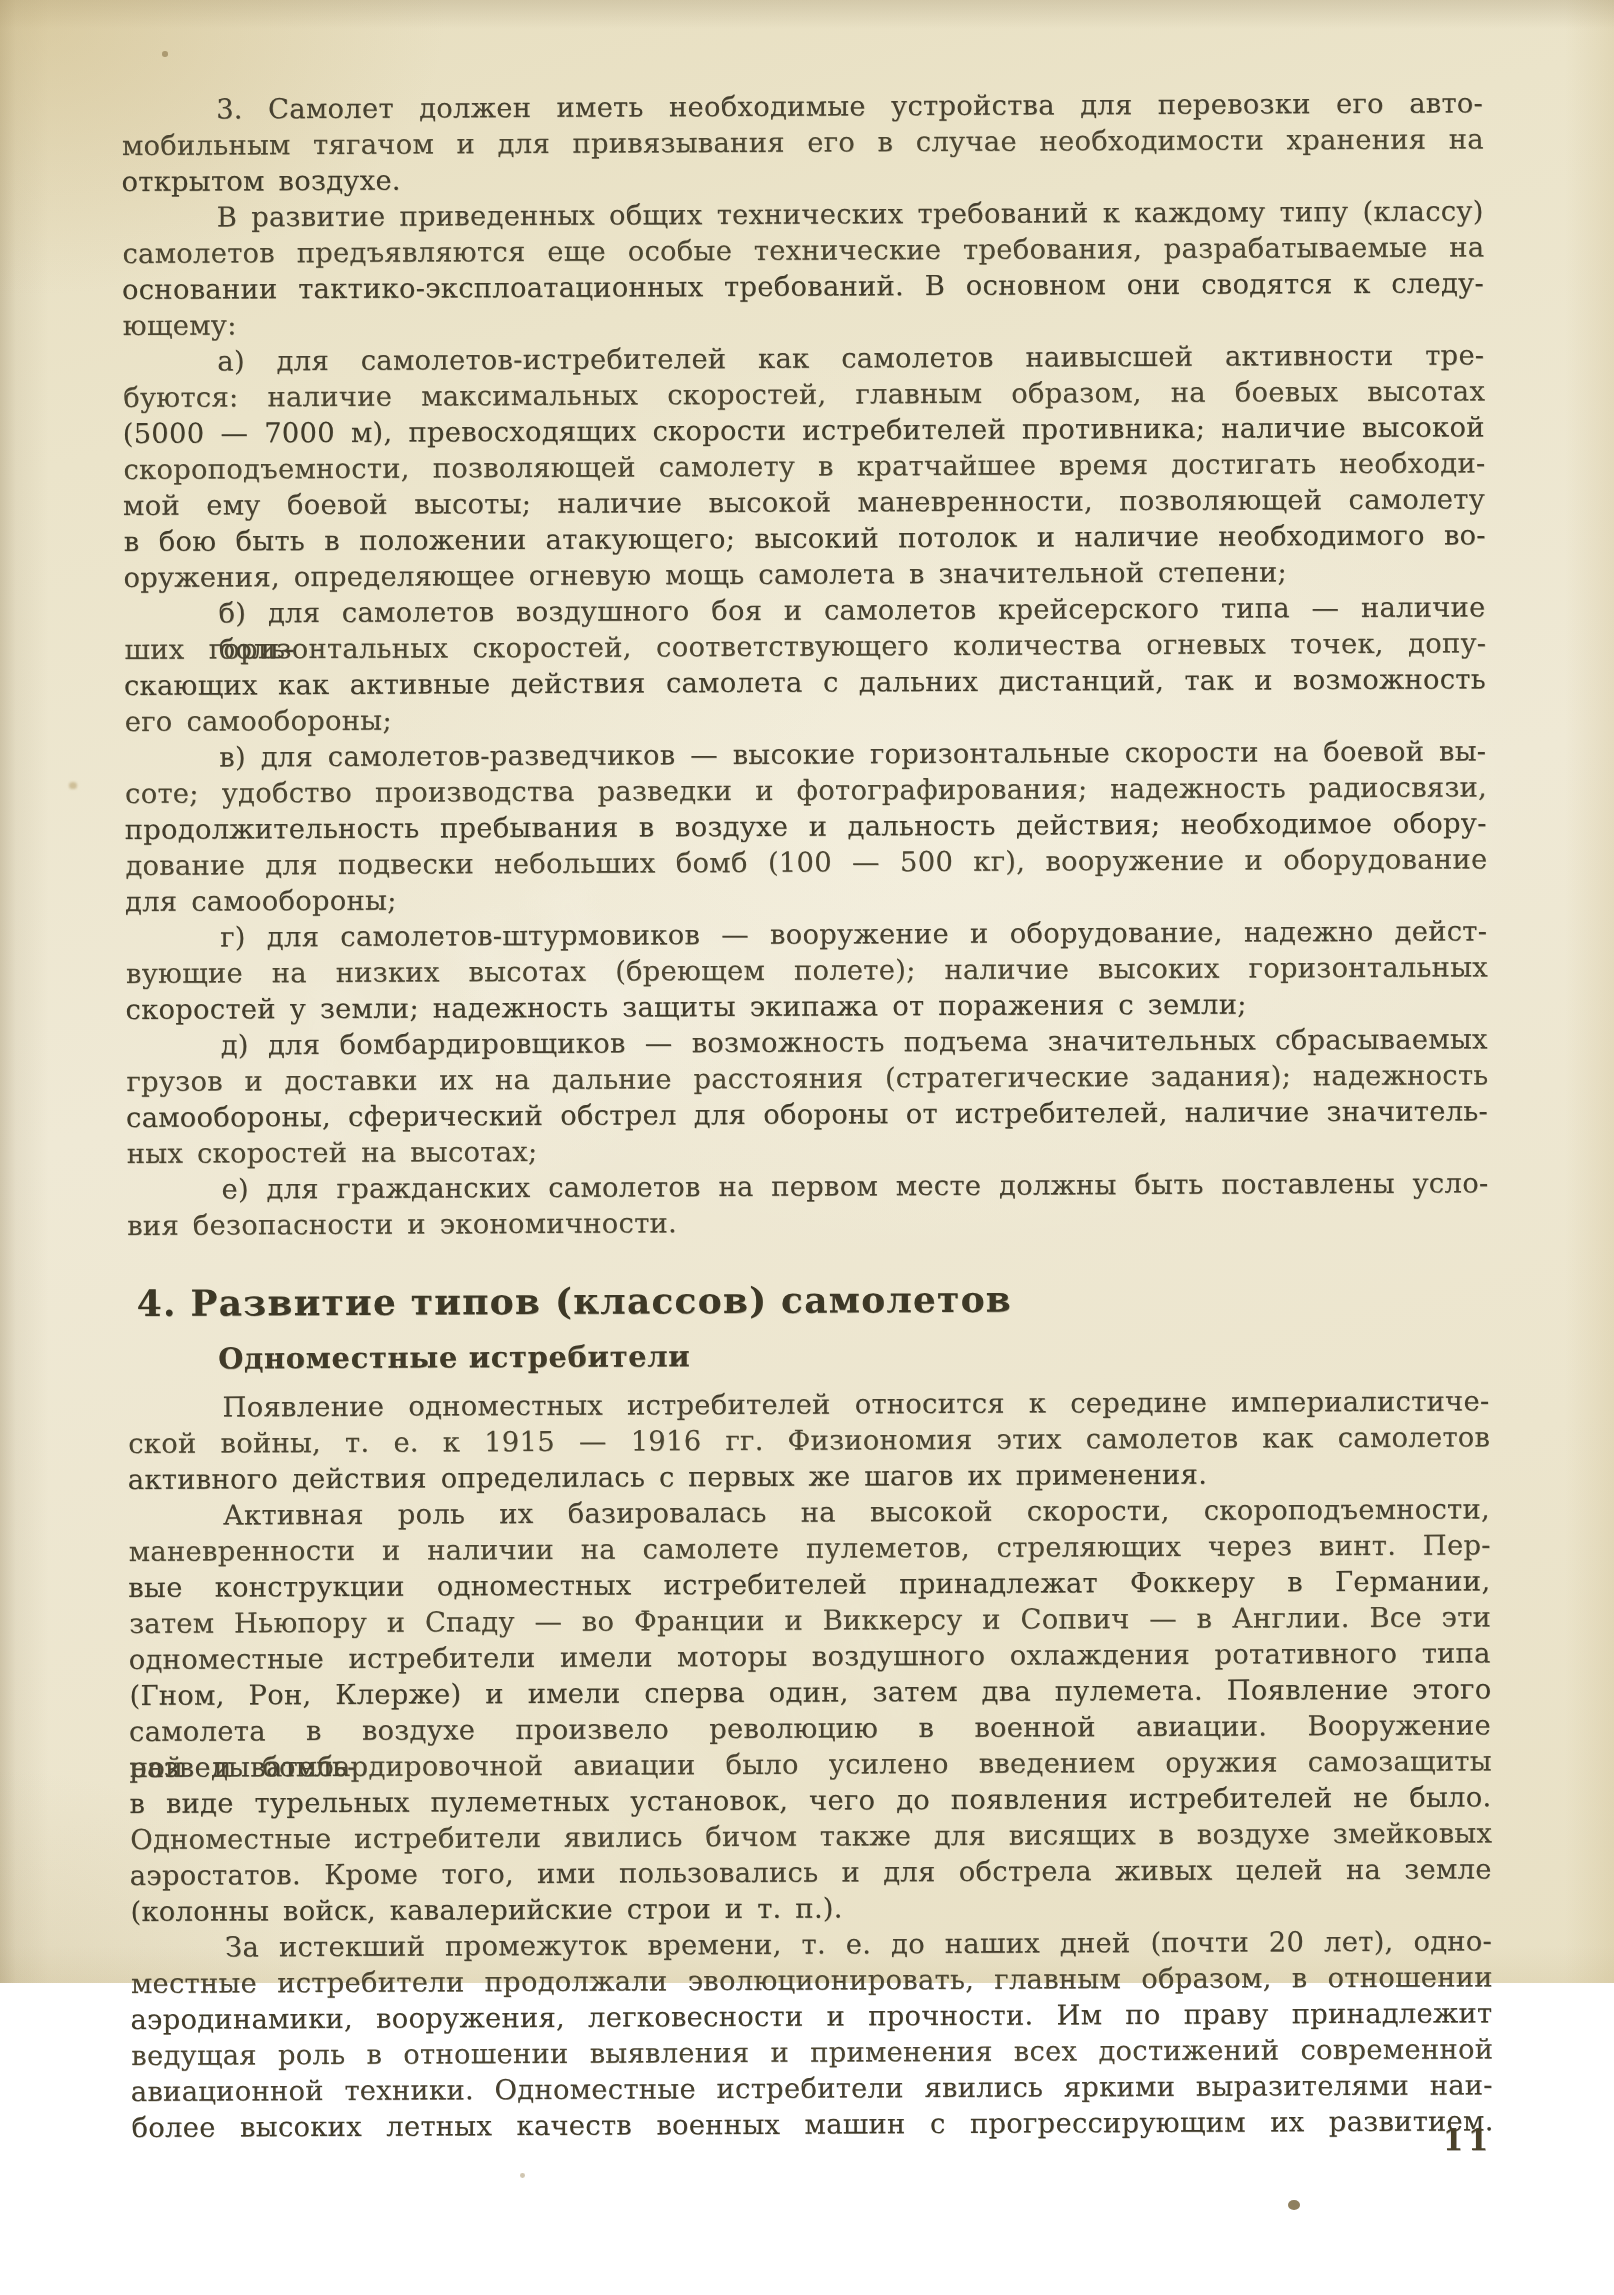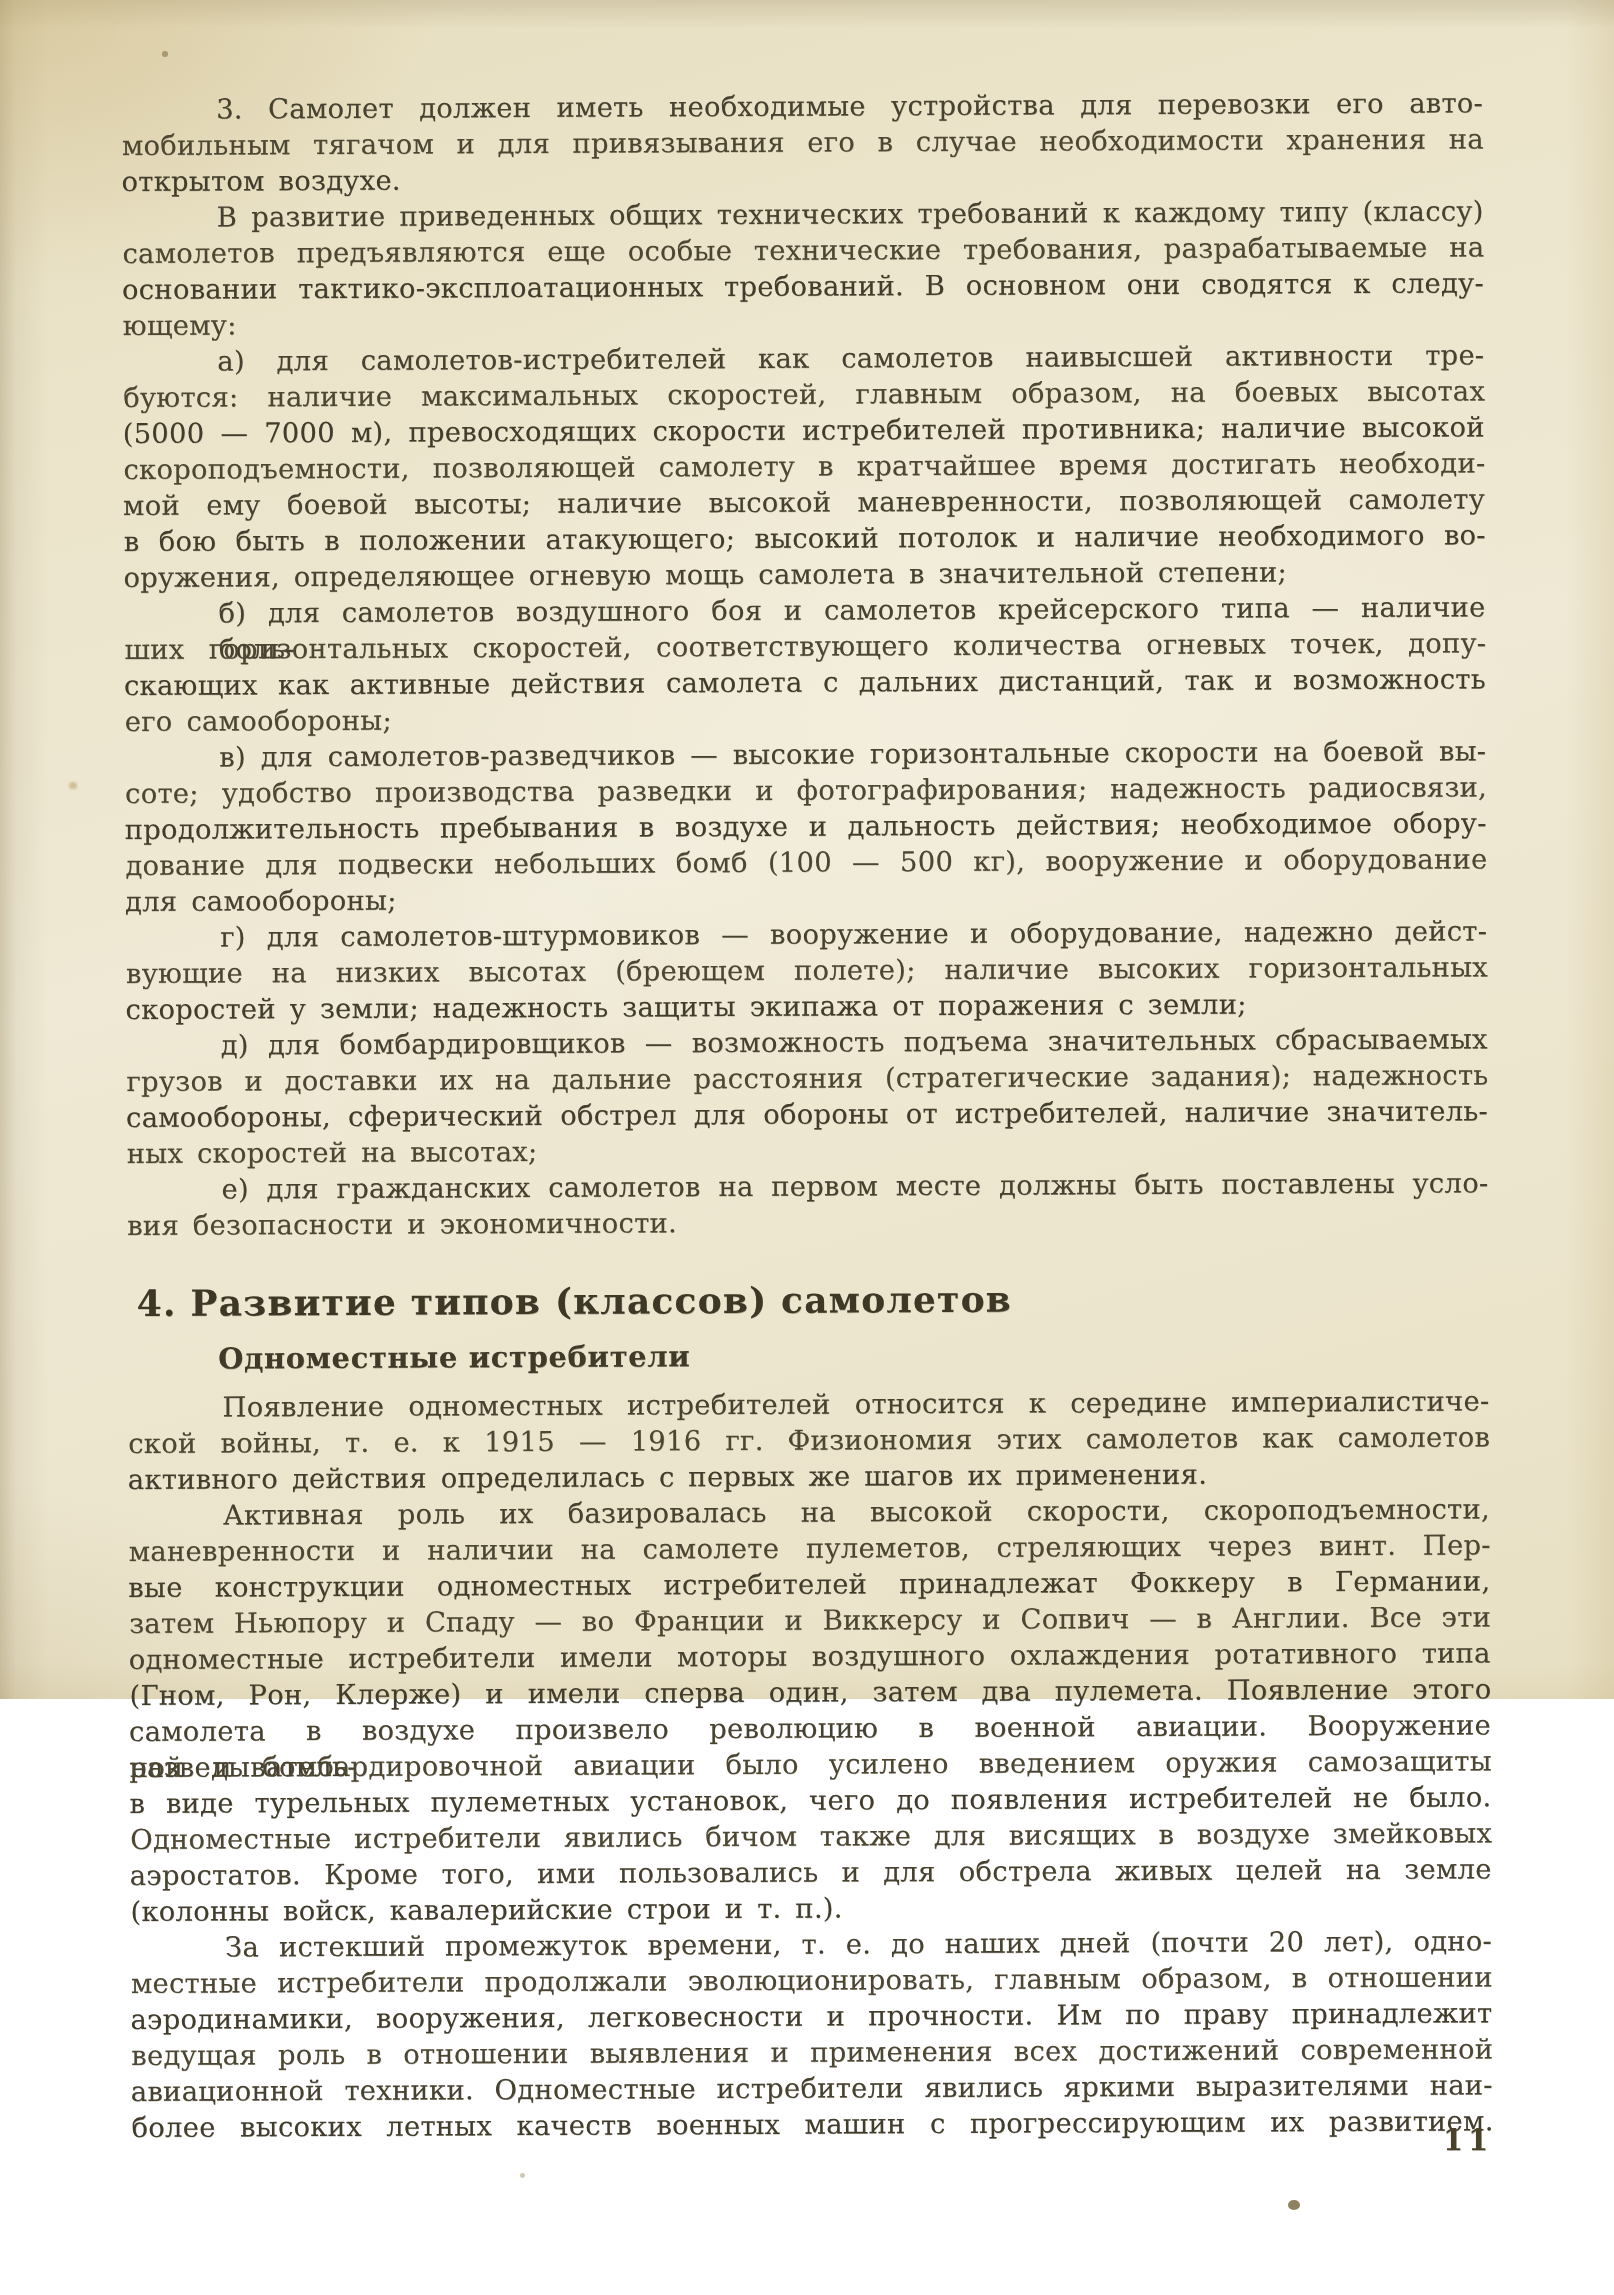--- a/index.html
+++ b/index.html
@@ -2,21 +2,21 @@
 <html style="font-size:9.8px"><head>
 <meta charset="utf-8">
 <style>
   html, body {
     margin: 0; padding: 0;
     width: 1614px; height: 2295px;
     overflow: hidden;
   }
   .page {
     position: relative;
-    width: 1614px; height: 1699px;
+    width: 1614px; height: 1983px;
     font-family: "DejaVu Serif", "Liberation Serif", serif;
     color: var(--ink, #46402d);
     background:
       radial-gradient(ellipse 551px 367px at 2% 1%, rgba(197,174,118,0.40), rgba(197,174,118,0) 75%),
       radial-gradient(ellipse 857px 673px at 58% 40%, rgba(252,250,240,0.34), rgba(252,250,240,0) 70%),
       radial-gradient(ellipse 428px 306px at 0% 100%, rgba(176,156,108,0.18), rgba(176,156,108,0) 70%),
       linear-gradient(to right, rgba(136,117,78,0.30) 0px, rgba(136,117,78,0.10) 16px, rgba(136,117,78,0) 49px),
       linear-gradient(to bottom, rgba(136,117,78,0.22) 0px, rgba(136,117,78,0) 29px),
       linear-gradient(to left, rgba(190,168,112,0.22) 0px, rgba(190,168,112,0) 49px),
       linear-gradient(to top, rgba(190,170,118,0.15) 0px, rgba(190,170,118,0) 37px),

